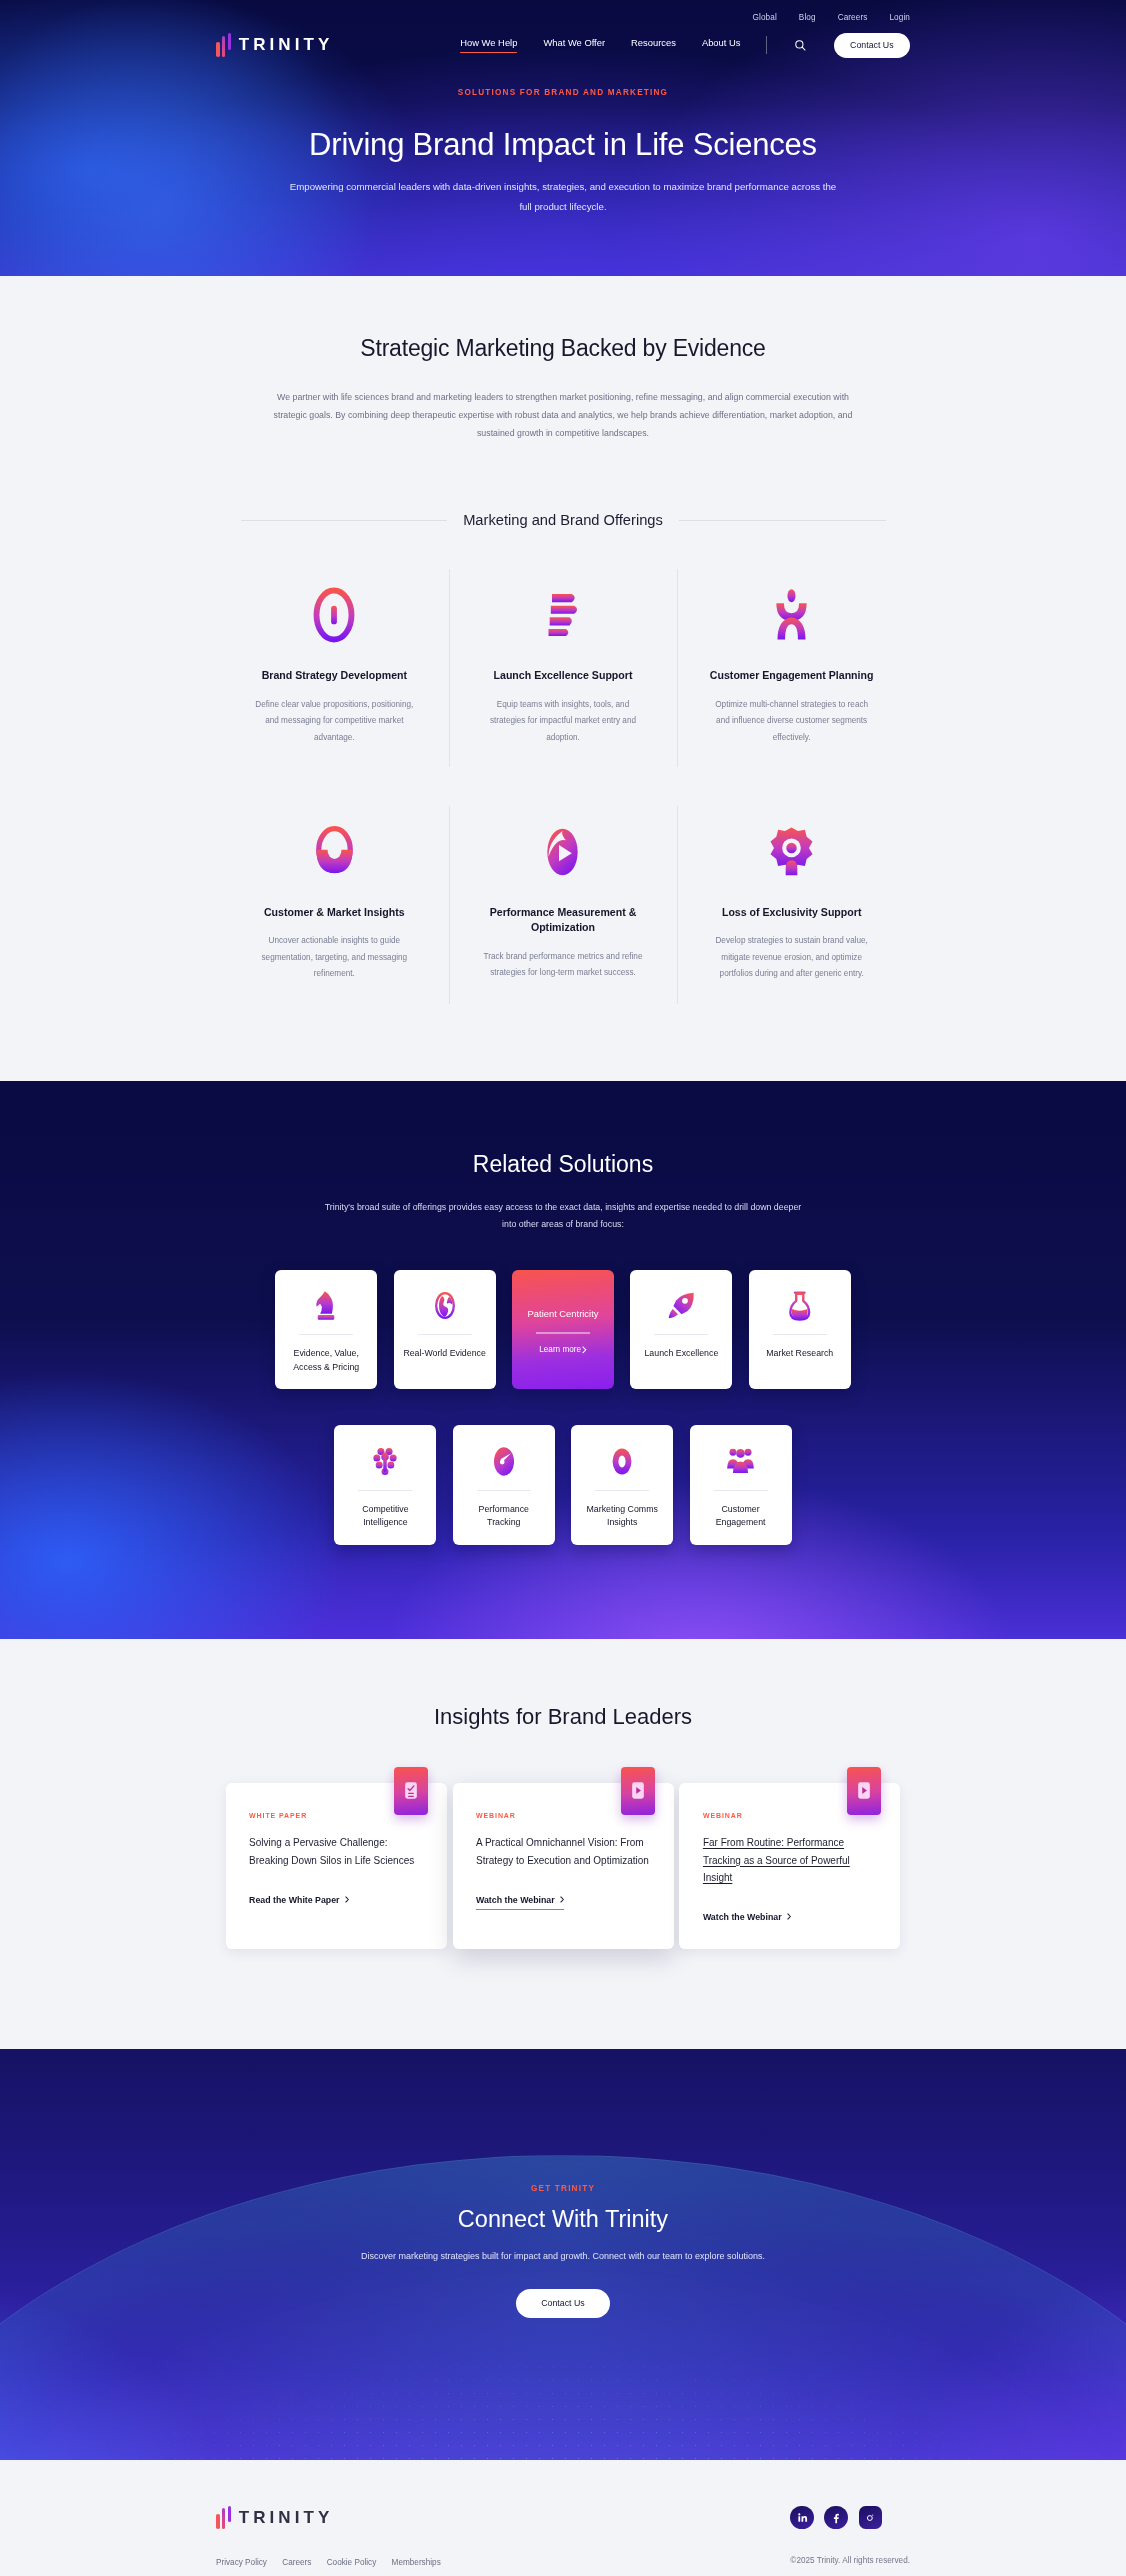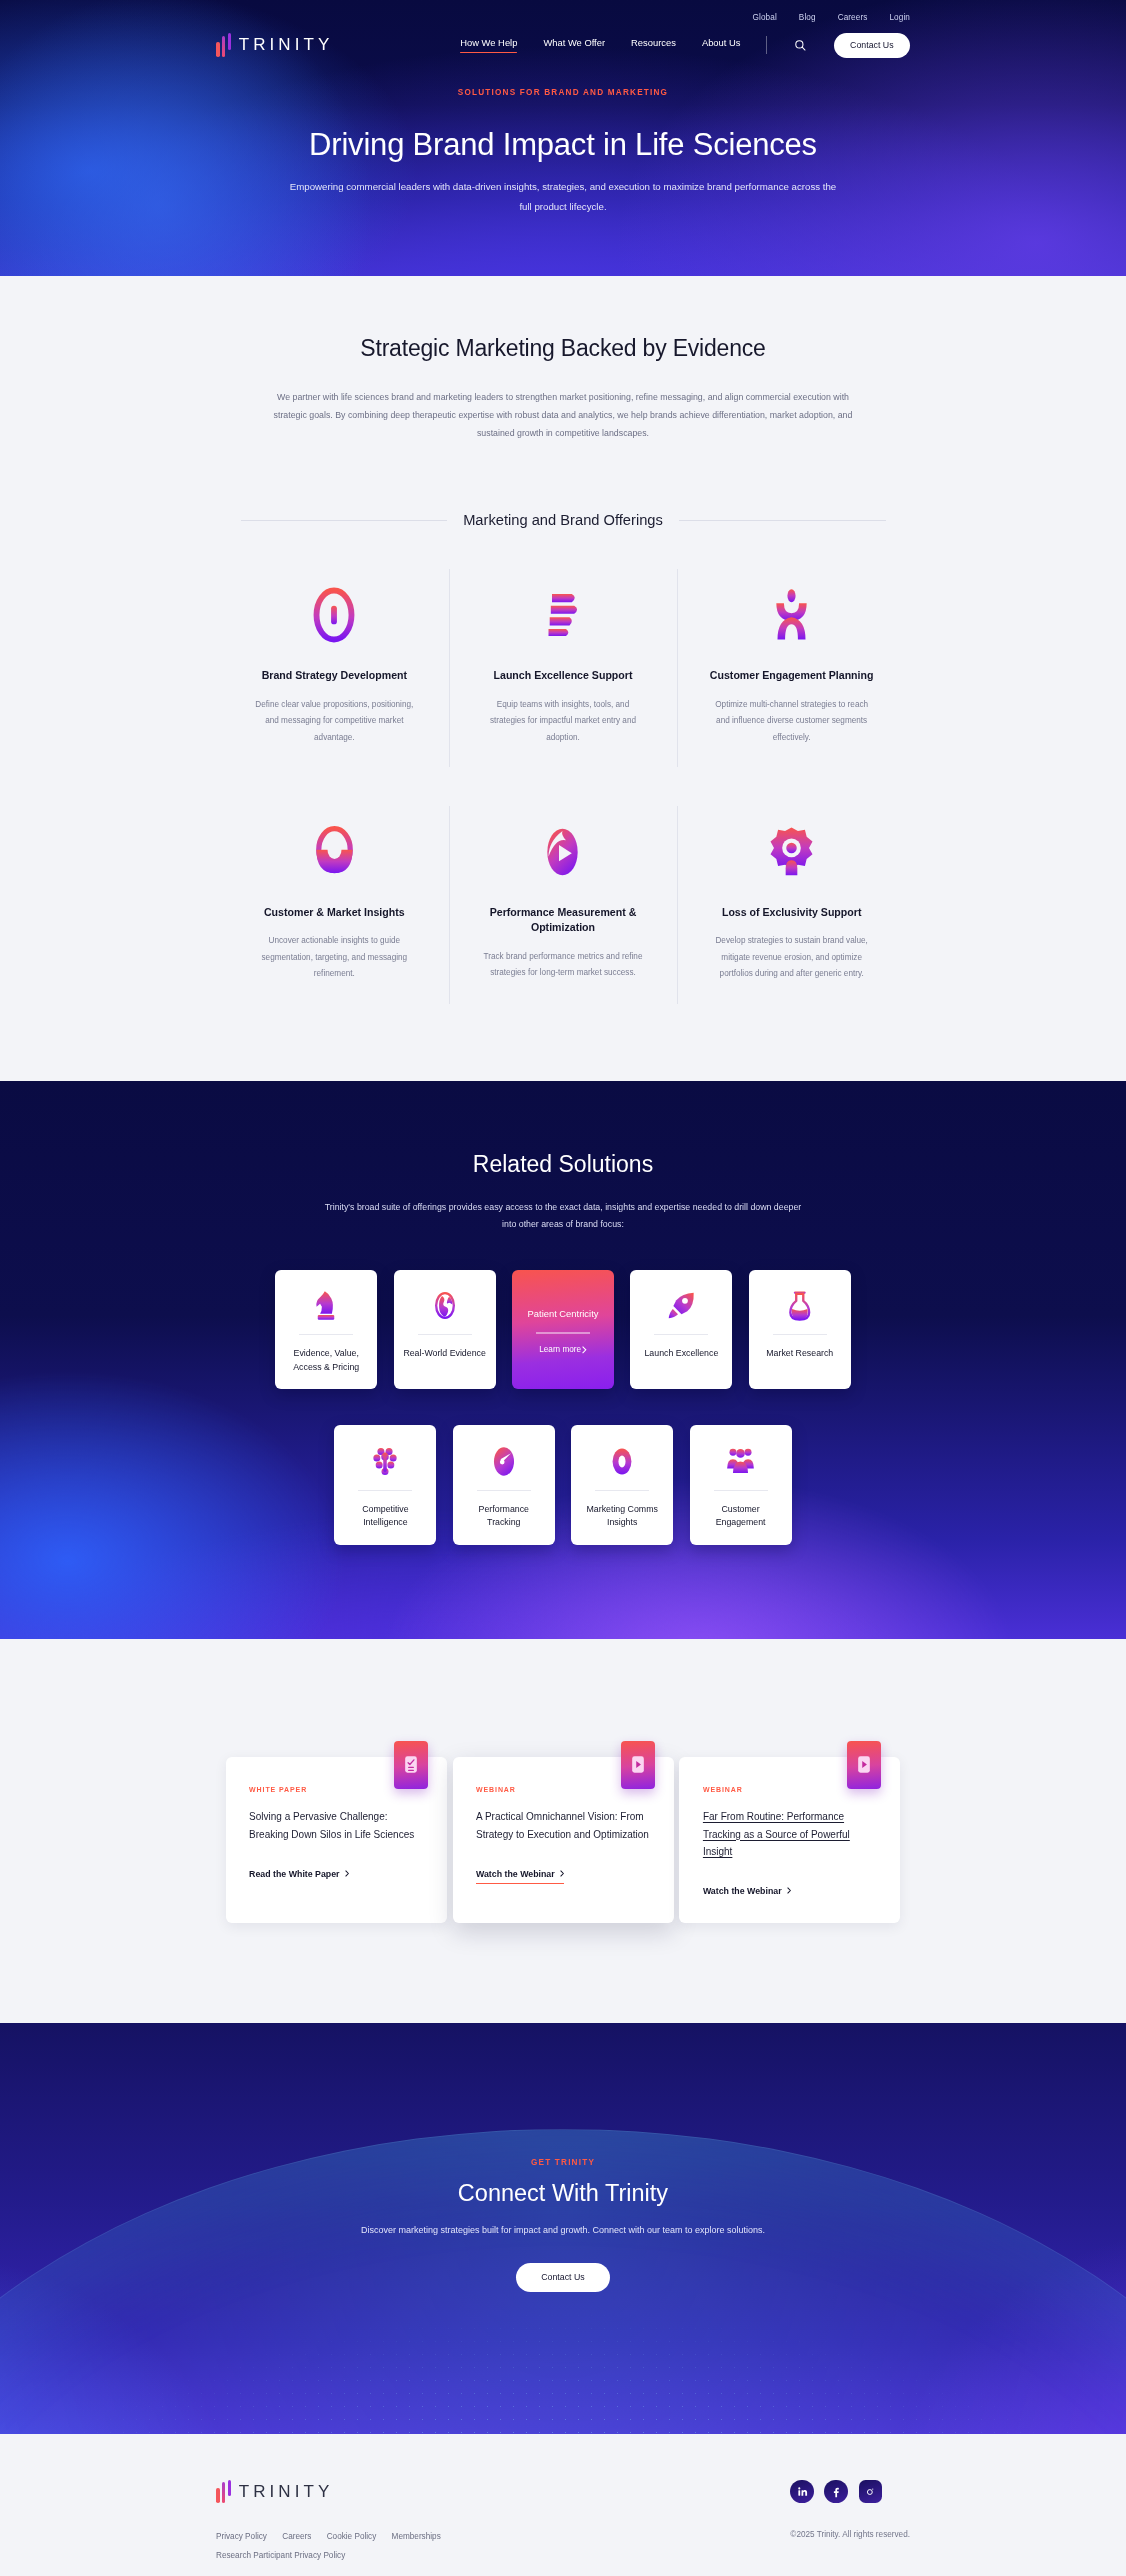--- a/index.html
+++ b/index.html
@@ -32,21 +32,21 @@
   .utility-bar{ display:flex; justify-content:flex-end; gap:22px; padding:13px 216px 0 0; }
   .utility-link{ color:#cdd2f0; font-size:8.2px; letter-spacing:0.1px; text-decoration:none; cursor:pointer; }
 
   .navbar{ display:flex; align-items:center; justify-content:space-between; padding:10.6px 216px 0 216px; }
   .logo{ display:flex; align-items:center; gap:7.6px; }
   .logo-bars{ display:flex; align-items:flex-end; gap:2.3px; height:23.5px; }
   .logo-bars i{ display:block; width:3.5px; border-radius:1.8px; }
   .lb1{ height:15.3px; background:linear-gradient(180deg,#f4565c,#f4565c); }
   .lb2{ height:21px; background:linear-gradient(180deg,#a93ccd,#ef4a6e); }
   .lb3{ height:16.4px; background:linear-gradient(180deg,#9b30e0,#9b30e0); align-self:flex-start; }
-  .logo-text{ color:#fff; font-size:17px; letter-spacing:4.1px; font-weight:400; }
+  .logo-text{ color:#fff; font-size:17px; letter-spacing:4.1px; font-weight:700; }
   .logo-text.dark{ color:#2e3144; }
 
   .mainnav{ display:flex; align-items:center; gap:26px; }
   .nav-item{ position:relative; color:#fff; font-size:9.4px; text-decoration:none; padding-bottom:5.3px; cursor:pointer; white-space:nowrap; }
   .nav-item.active::after{
     content:""; position:absolute; left:0; right:0; bottom:0; height:1.8px; background:#ff5a44; border-radius:1.2px;
   }
   .nav-divider{ width:0.6px; height:17.6px; background:rgba(255,255,255,.35); }
   .search-btn{ background:none; border:0; cursor:pointer; line-height:0; padding:1.2px; }
   .contact-pill{
@@ -537,20 +537,21 @@
             </g>
           </svg>
         </div>
         <div class="tile-rule"></div>
         <div class="tile-label">Customer Engagement</div>
       </div>
     </div>
   </section>
 
   <section class="insights">
+    <h2>Insights for Brand Leaders</h2>
     <div class="ins-row">
 
       <article class="ins-card">
         <div class="ins-badge">
           <svg width="14" height="19" viewBox="0 0 24 32">
             <rect x="2" y="2" width="20" height="28" rx="4" fill="#fbd6f2"></rect>
             <polyline points="7,13 10,16 17,8" fill="none" stroke="#c42a9e" stroke-width="2.2" stroke-linecap="round" stroke-linejoin="round"></polyline>
             <rect x="7" y="20" width="10" height="2.2" rx="1" fill="#c42a9e"></rect>
             <rect x="7" y="25" width="10" height="2.2" rx="1" fill="#c42a9e"></rect>
           </svg>

